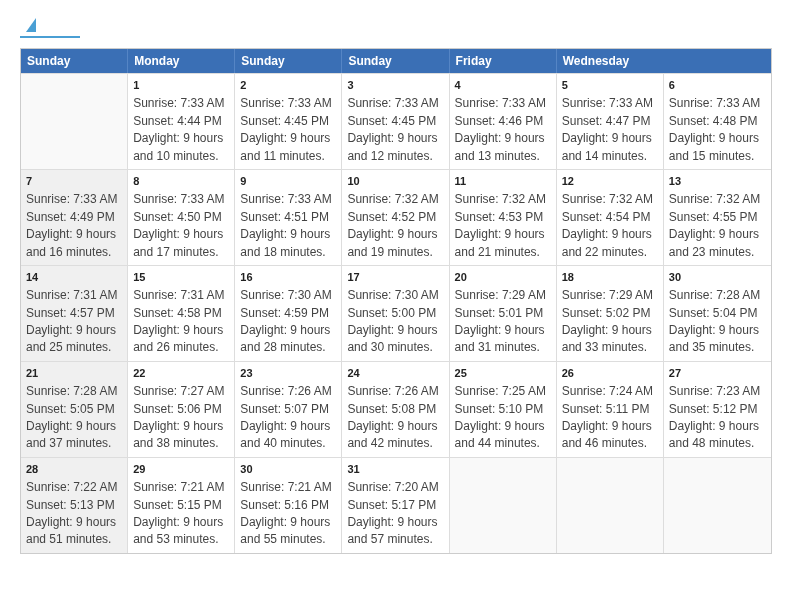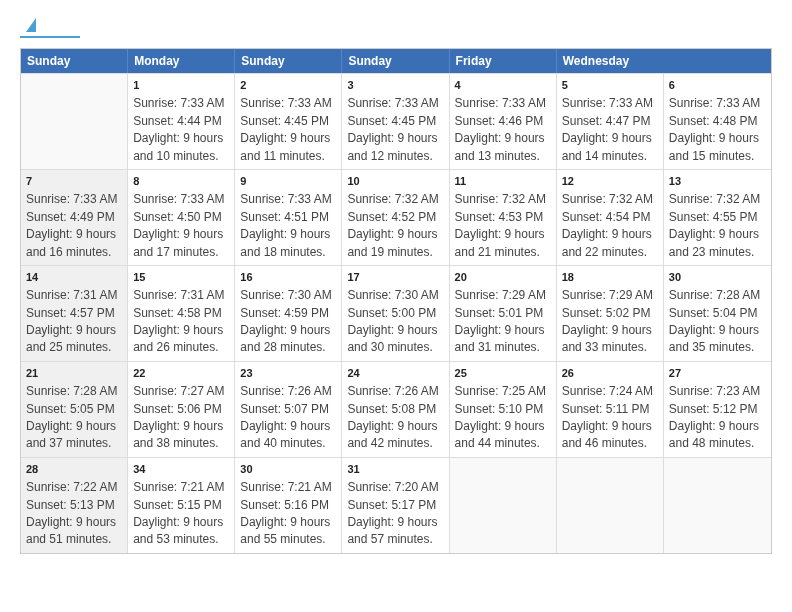--- a/index.html
+++ b/index.html
@@ -344,21 +344,21 @@
         </div>
         <div class="cal-week">
           <div class="cal-cell shaded">
             <span class="day-number">28</span>
             <div class="day-info" style="white-space: pre-line;">Sunrise: 7:22 AM
 Sunset: 5:13 PM
 Daylight: 9 hours
 and 51 minutes.</div>
           </div>
           <div class="cal-cell">
-            <span class="day-number">34</span>
+            <span class="day-number">29</span>
             <div class="day-info" style="white-space: pre-line;">Sunrise: 7:21 AM
 Sunset: 5:15 PM
 Daylight: 9 hours
 and 53 minutes.</div>
           </div>
           <div class="cal-cell">
             <span class="day-number">30</span>
             <div class="day-info" style="white-space: pre-line;">Sunrise: 7:21 AM
 Sunset: 5:16 PM
 Daylight: 9 hours

